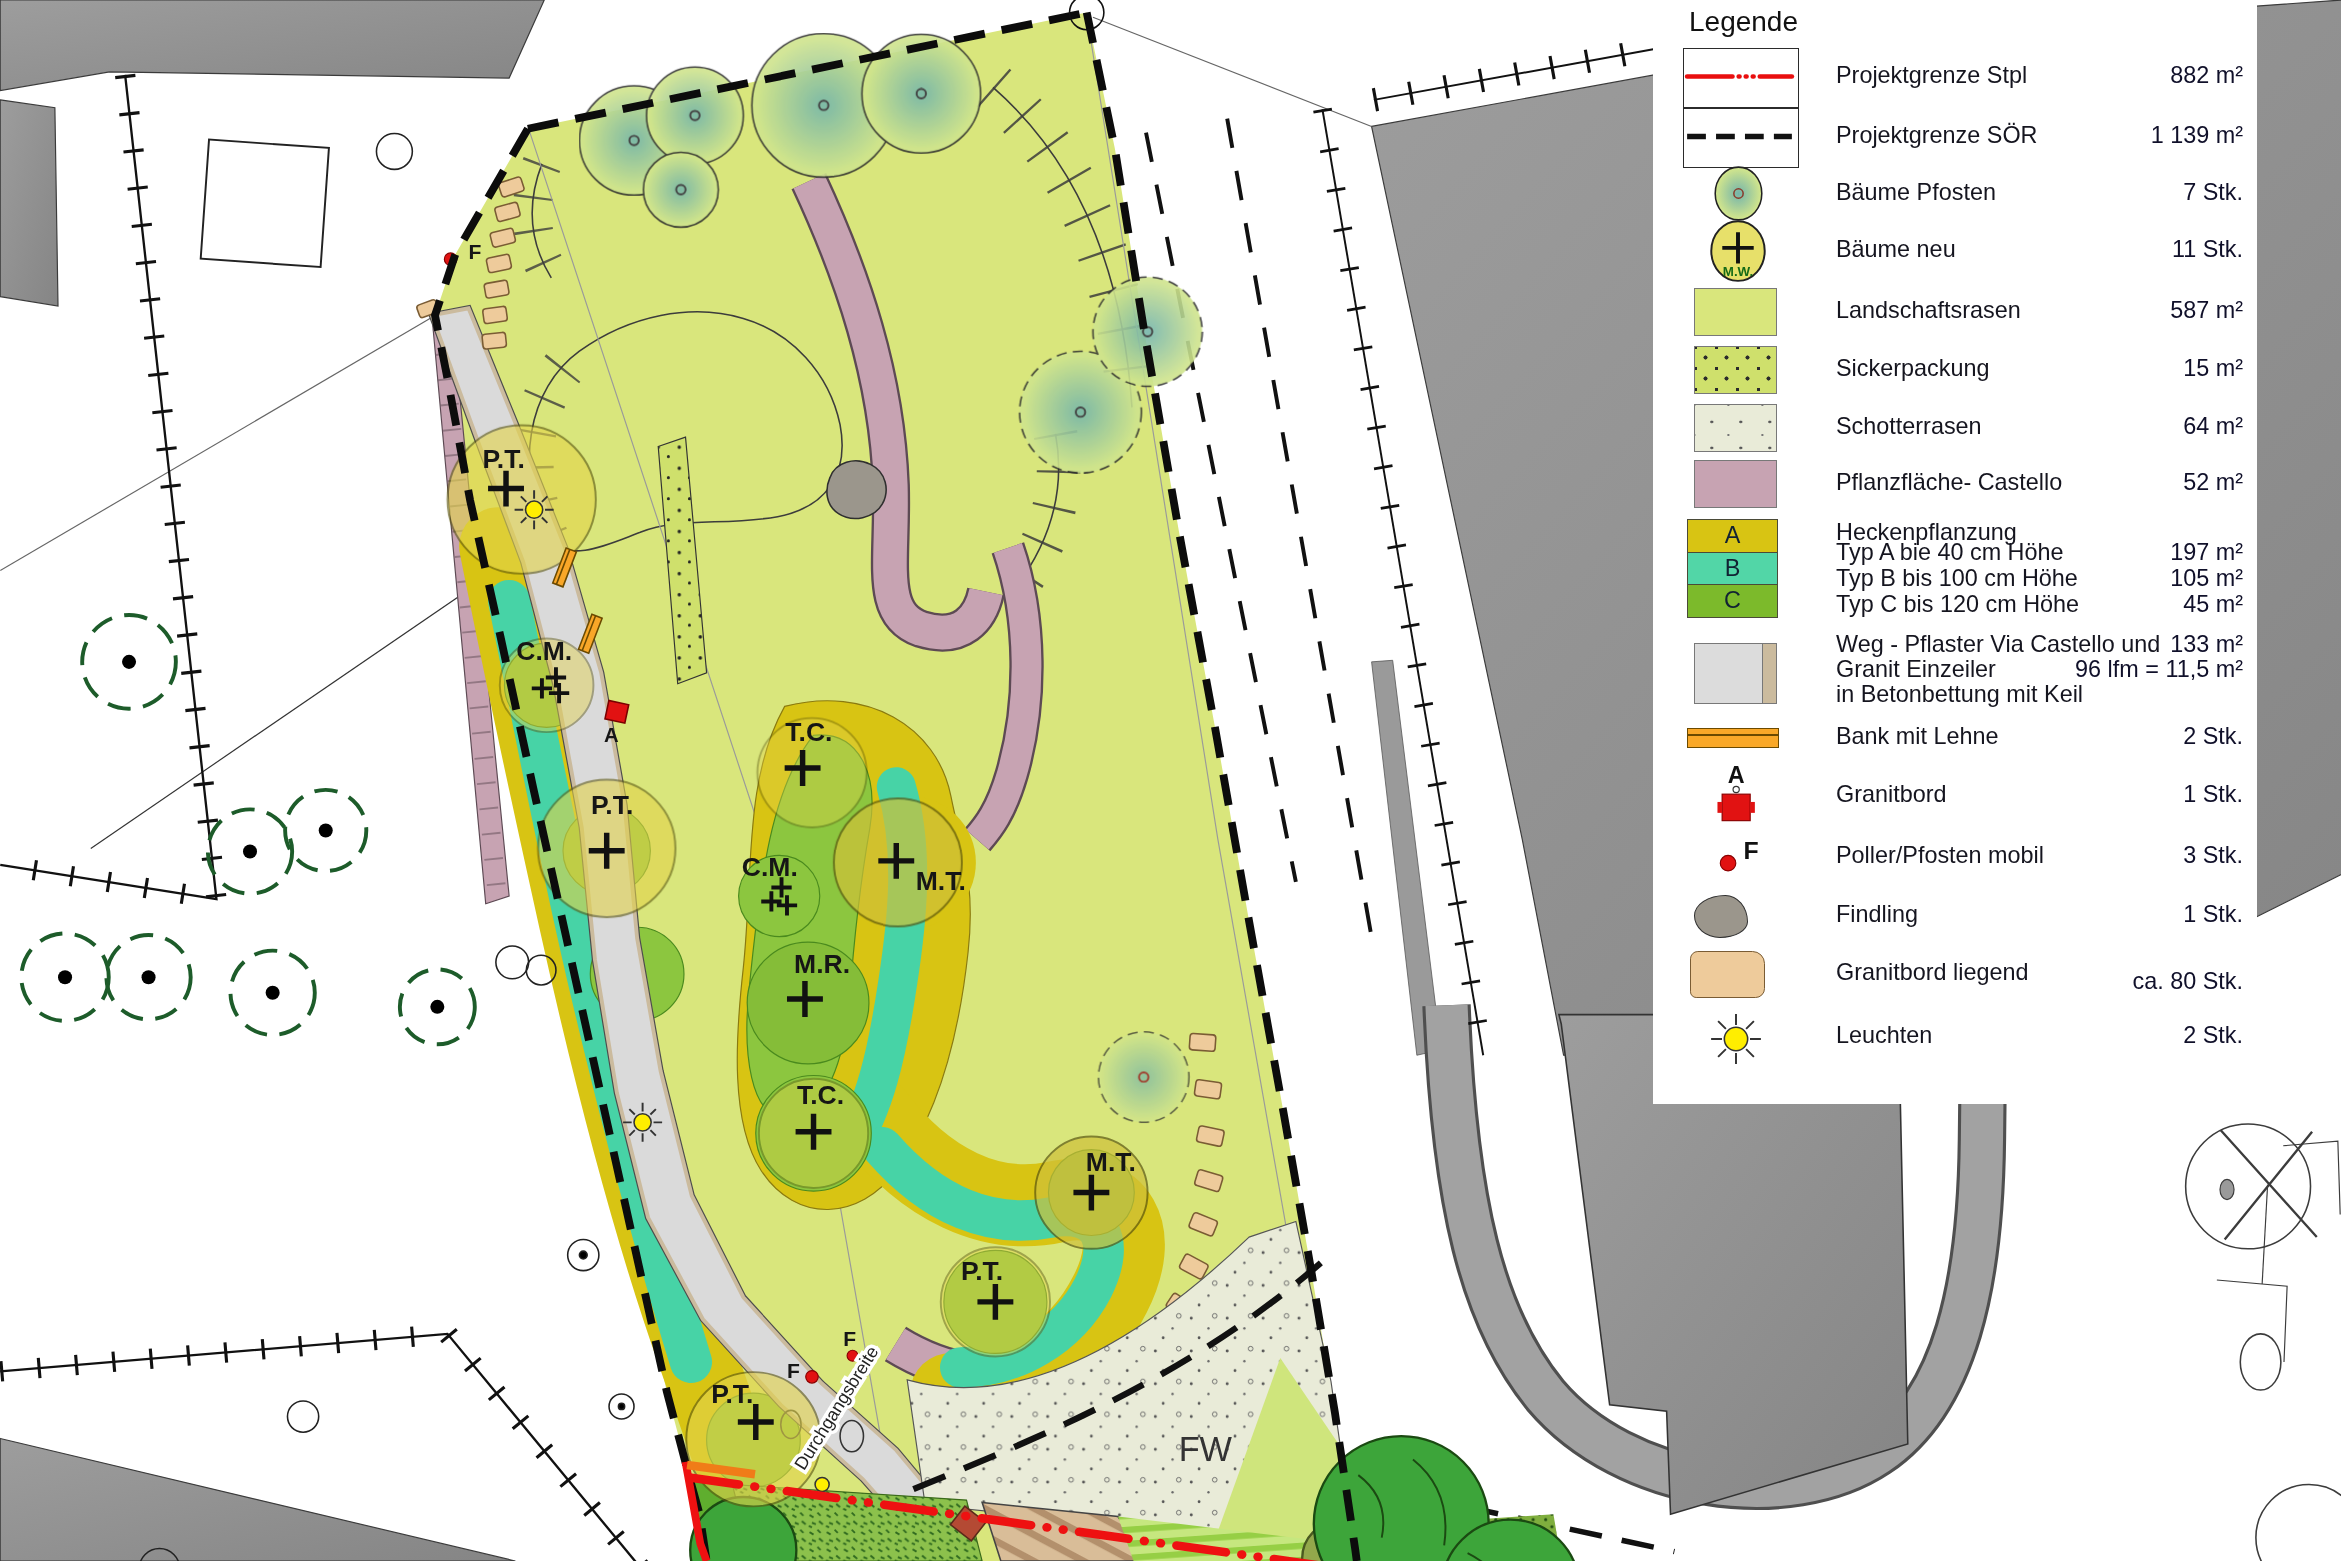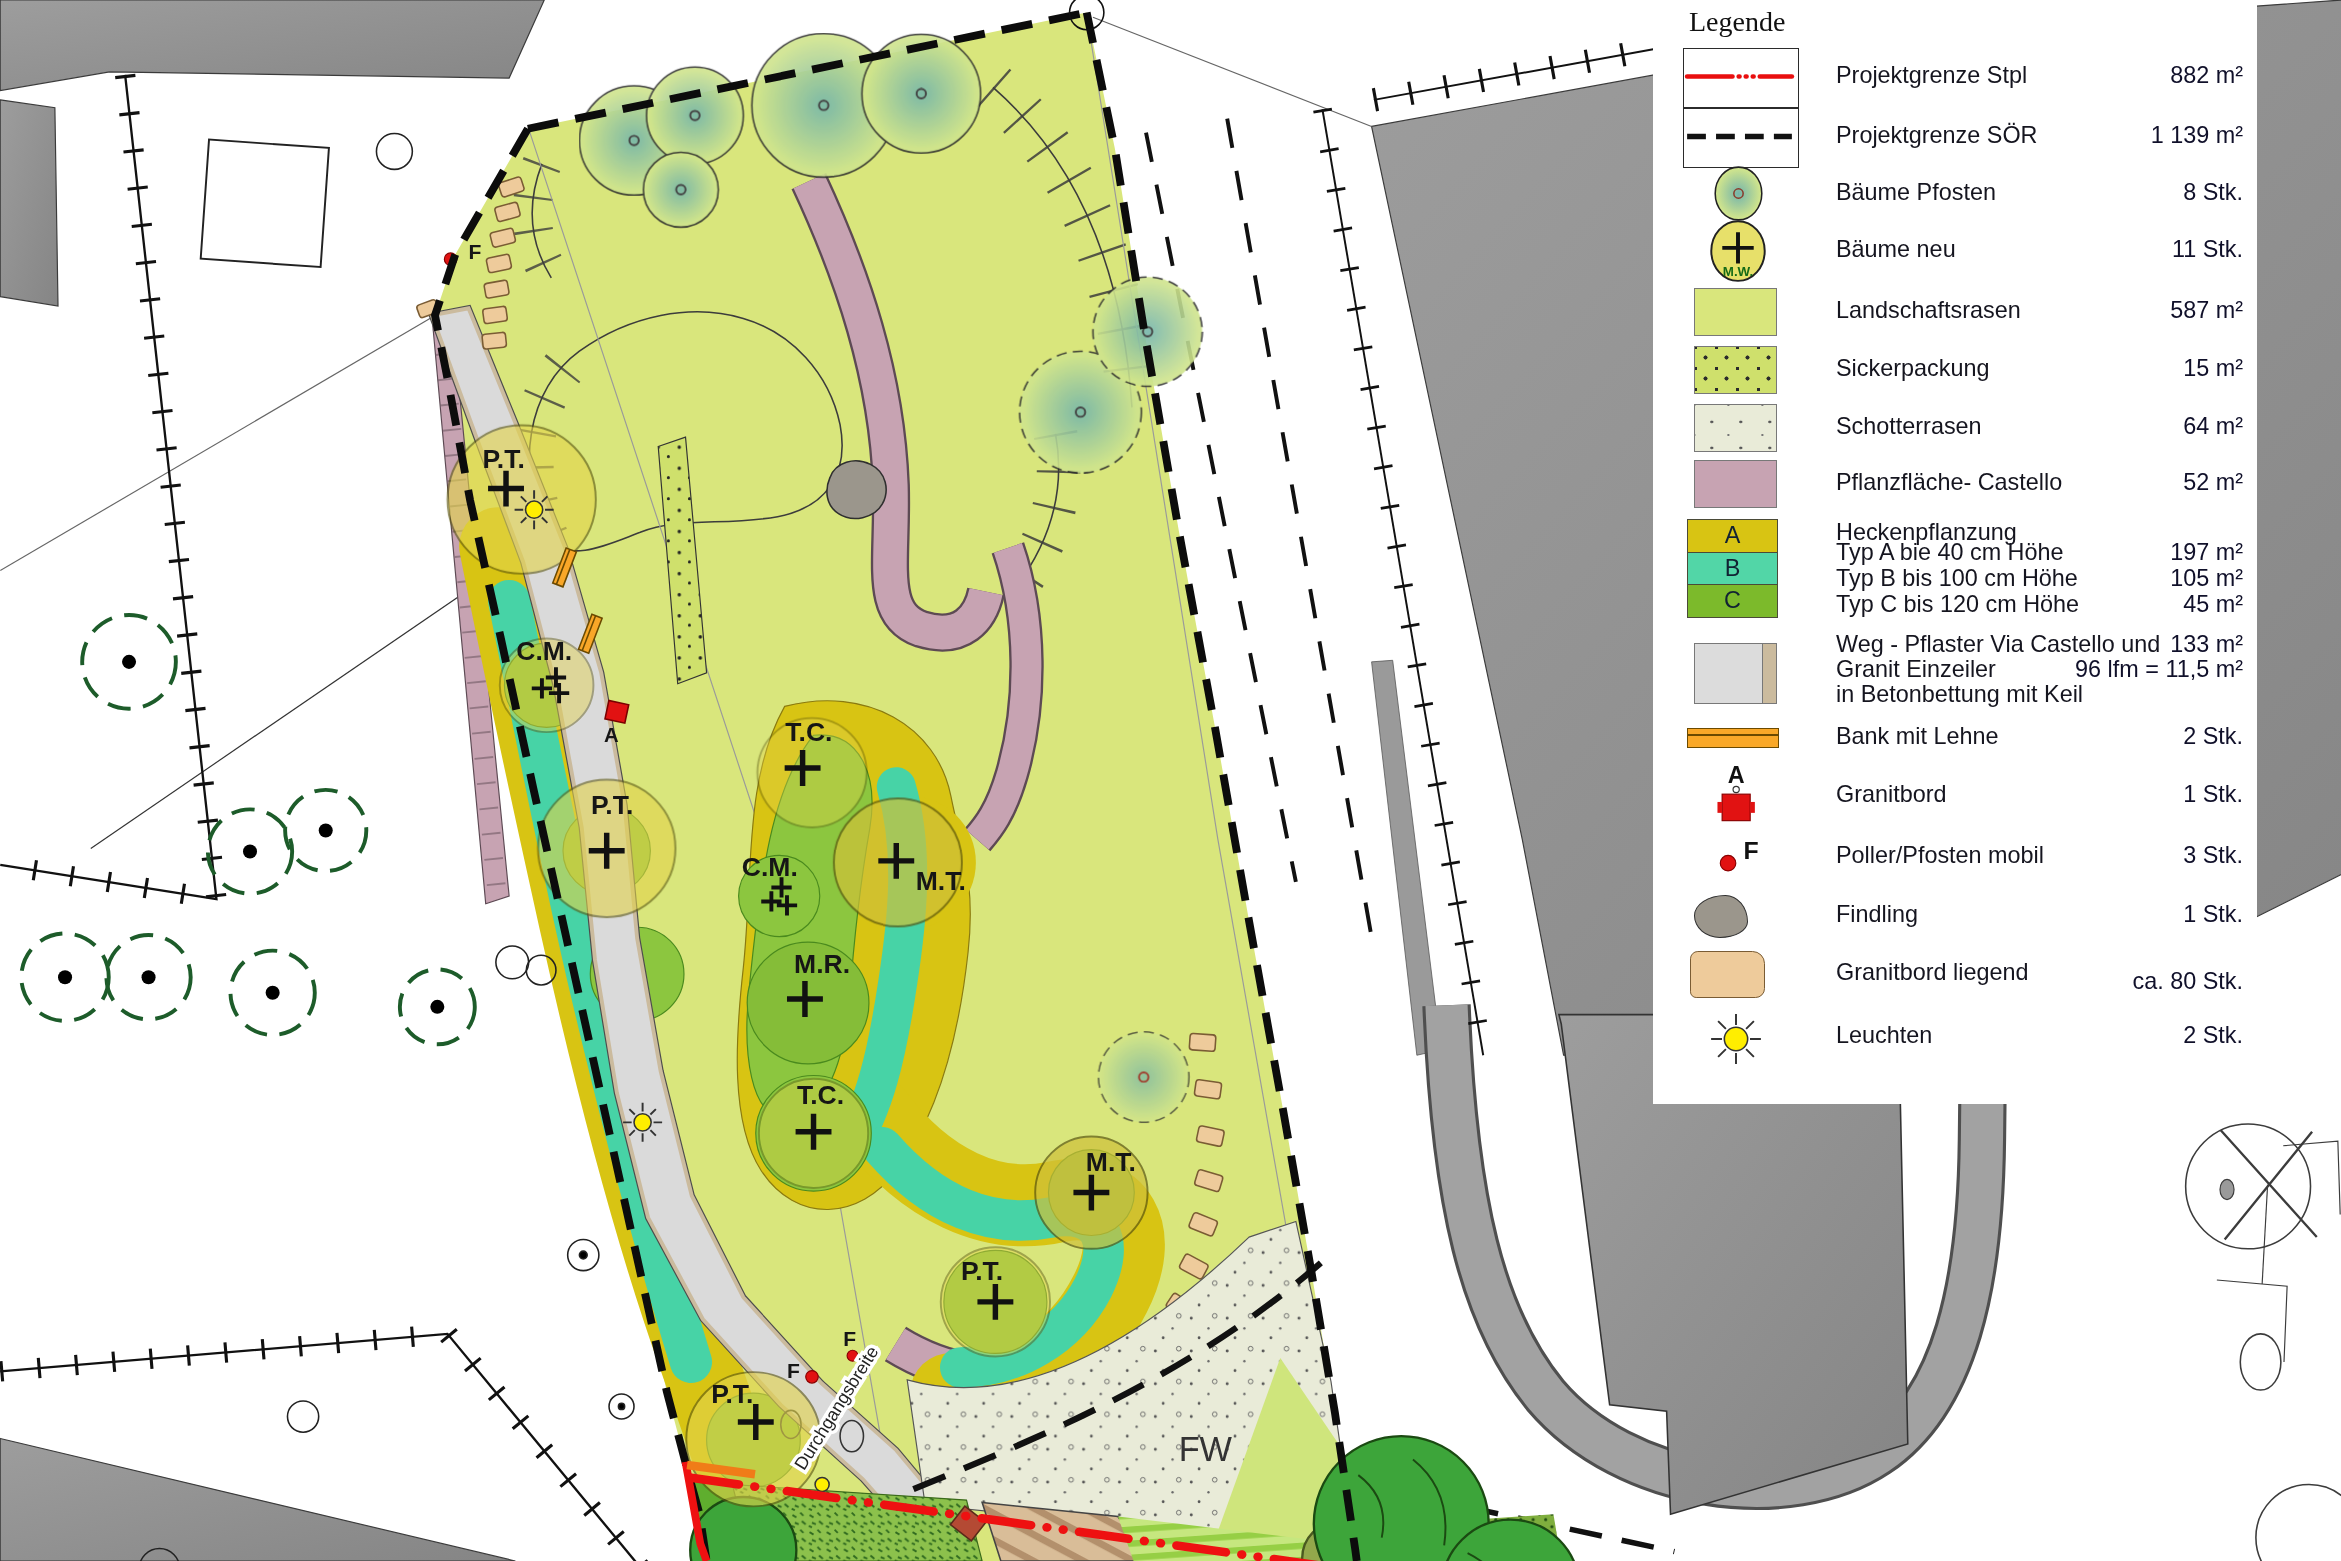--- a/index.html
+++ b/index.html
@@ -1,21 +1,21 @@
 <!DOCTYPE html>
 <html style="font-size:12.5px"><head>
 <meta charset="utf-8">
 <style>
   html,body{margin:0;padding:0;background:#fff;}
   #stage{position:relative;width:2342px;height:1561px;overflow:hidden;background:#fff;
          font-family:"Liberation Sans",sans-serif;}
   #mapsvg{position:absolute;left:0;top:0;}
   
   #legend{position:absolute;left:1653px;top:0;width:604px;height:1104px;background:#fff;}
-  #legend .title{position:absolute;left:36px;top:6.2px;font-size:28px;color:#111;font-family:Liberation Serif, serif;}
+  #legend .title{position:absolute;left:36px;top:6.2px;font-size:28px;color:#111;}
   .lrow{position:absolute;left:0;right:0;height:0;}
   .lrow .lab{position:absolute;left:183px;top:-15px;font-size:23.4px;color:#15151f;white-space:nowrap;}
   .lrow .val{position:absolute;right:14px;top:-15px;font-size:23.4px;color:#10102a;white-space:nowrap;}
   .lrow .val2{position:absolute;right:14px;top:-15px;font-size:23.4px;color:#10102a;white-space:nowrap;}
   .icon{position:absolute;}
   .swbox{left:30px;width:114px;height:58px;background:#fff;border:1.6px solid #2b2b2b;}
   .swatch{left:41px;width:83px;height:48px;border:1.6px solid #787878;box-sizing:border-box;}
   .sw-rasen{background:#d9e67c;}
   .sw-sicker{background:radial-gradient(#2b2b2b 1.8px, transparent 2.3px) 0 0/21px 21px,
              radial-gradient(#2b2b2b 1.5px, transparent 2px) 11px 11px/21px 21px,#cfe06c;}
@@ -414,21 +414,21 @@
   </div>
 
   <div class="lrow" style="top:194px">
     <div class="icon" style="left:56px;top:-30px">
       <svg width="59" height="59" viewBox="0 0 76 76">
             <ellipse cx="38" cy="38" rx="30" ry="34" fill="url(#gradBestand)" stroke="#222" stroke-width="2"></ellipse>
             <circle cx="38" cy="38" r="6" fill="none" stroke="#8a3a2a" stroke-width="2"></circle>
           </svg>
     </div>
     <span class="lab">Bäume Pfosten</span>
-    <span class="val">8 Stk.</span>
+    <span class="val">7 Stk.</span>
   </div>
 
   <div class="lrow" style="top:251px">
     <div class="icon" style="left:52px;top:-33px">
       <svg width="66" height="66" viewBox="0 0 84 84">
         <ellipse cx="42" cy="42" rx="34" ry="38" fill="#e7e06a" stroke="#222" stroke-width="2.5"></ellipse>
         <path d="M22,38 H62 M42,18 V58" stroke="#111" stroke-width="5" fill="none"></path>
         <text x="42" y="74" font-size="17" font-weight="bold" fill="#176b17" text-anchor="middle">M.W.</text>
       </svg>
     </div>

